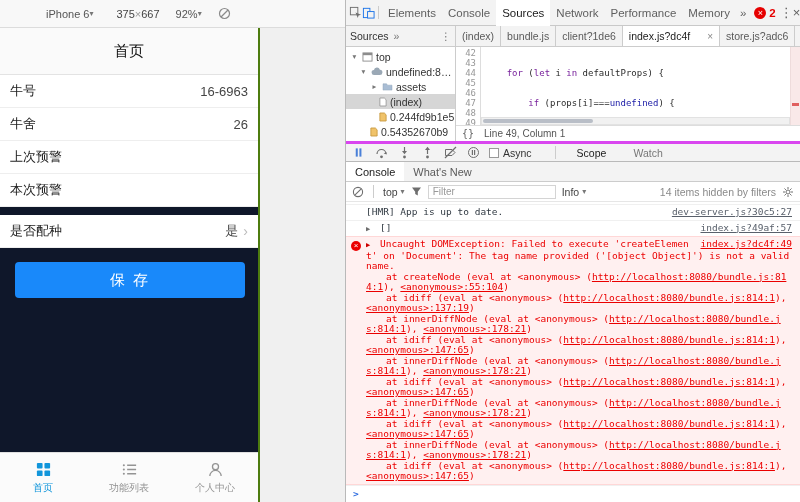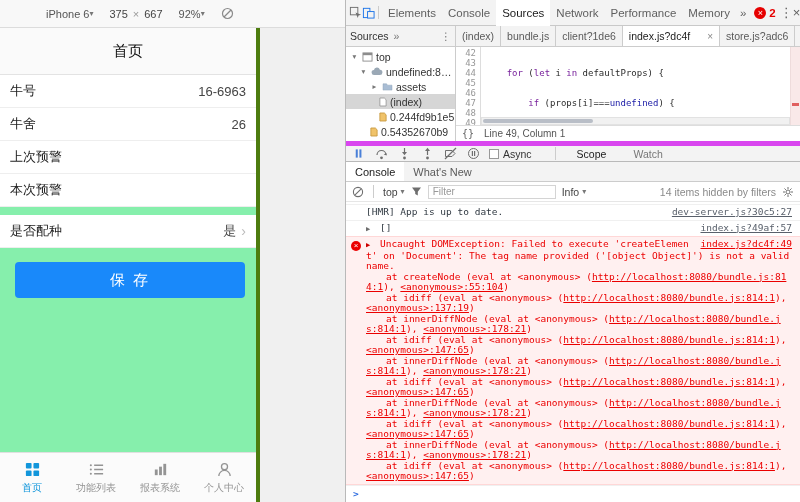--- a/index.html
+++ b/index.html
@@ -7,24 +7,24 @@
   body {font-family:"Liberation Sans",sans-serif;background:#fff;position:relative;font-size:11px;color:#333;}
   .vdiv {width:1px;height:13px;background:#ccc;margin:0 3px;flex:0 0 1px;}
   .flex-sp {flex:1;}
   svg {display:block;}
 
   
   #device-pane {position:absolute;left:0;top:0;width:345px;height:502px;background:#f0f0f0;}
   .device-toolbar {height:28px;background:#f8f8f8;border-bottom:1px solid #dcdcdc;display:flex;align-items:center;gap:16px;padding-left:46px;font-size:11px;color:#555;}
   .dt-item {display:flex;align-items:center;gap:0;}
   .caret {font-size:8px;color:#777;}
-  .dt-dims {display:flex;gap:5px;color:#444;}
+  .dt-dims {display:flex;color:#444;margin-left:7px;}
   .dt-dims .x {color:#999;}
 
-  .phone {position:absolute;left:0;top:28px;width:260px;bottom:0;background:#86efac;border-right:4px solid #4d7c0f;}
+  .phone {position:absolute;left:0;top:28px;width:260px;bottom:0;background:#0f172a;border-right:2px solid #4d7c0f;}
   .page-header {height:47px;background:#fafafa;border-bottom:1px solid #e3e3e3;display:flex;align-items:center;justify-content:center;font-size:15px;color:#111;}
   .form-row {height:33px;background:#fff;border-bottom:1px solid #eee;display:flex;align-items:center;padding:0 10px;font-size:13px;color:#222;}
   .form-row .value {margin-left:auto;color:#444;}
   .row-gap {height:8px;}
   .chev-r {color:#bbb;margin-left:5px;font-size:14px;line-height:1;}
   .save-btn {display:block;margin:14px 15px 0;width:230px;height:36px;background:#1989fa;border:none;border-radius:4px;color:#fff;font-size:15px;font-family:inherit;letter-spacing:2px;}
   .tabbar {position:absolute;left:0;bottom:0;width:100%;height:50px;background:#fbfbfb;border-top:1px solid #e0e0e0;display:flex;}
   .tab {flex:1;display:flex;flex-direction:column;align-items:center;justify-content:center;gap:3px;font-size:10px;color:#949494;}
   .tab.active {color:#1296db;}
 
@@ -62,21 +62,21 @@
   .cm-kw {color:#77209b;}
   .cm-atom {color:#1a1aa6;}
   .cm-pl {color:#2b2b2b;}
   .hscroll {position:absolute;left:25px;right:10px;bottom:0;height:8px;background:#f1f1f1;border:1px solid #e2e2e2;}
   .hthumb {position:absolute;left:1px;top:1px;width:110px;height:4px;background:#b9bec7;border-radius:2px;}
   .vscroll {position:absolute;right:0;top:0;bottom:0;width:10px;background:#f9e9e9;border-left:1px solid #eedcdc;}
   .vmark {position:absolute;left:1px;right:1px;top:56px;height:3px;background:#e06060;}
   .editor-status {height:16px;border-top:1px solid #ddd;display:flex;align-items:center;gap:10px;font-size:10px;color:#555;padding:0 6px;background:#fff;}
   .pp {color:#666;font-family:"DejaVu Sans Mono",monospace;}
 
-  .debugger-bar {position:absolute;top:141px;left:0;width:100%;height:21px;background:#f3f3f3;border-top:5px solid #d946ef;border-bottom:1px solid #b9b9b9;display:flex;align-items:center;font-size:10.5px;color:#333;padding:0 5px;gap:9px;}
+  .debugger-bar {position:absolute;top:141px;left:0;width:100%;height:21px;background:#f3f3f3;border-top:3px solid #d946ef;border-bottom:1px solid #b9b9b9;display:flex;align-items:center;font-size:10.5px;color:#333;padding:0 5px;gap:9px;}
   .dbg-icon {width:14px;height:14px;display:flex;align-items:center;justify-content:center;}
   .async-wrap {display:flex;align-items:center;gap:4px;}
   .checkbox {width:10px;height:10px;border:1px solid #999;background:#fff;display:inline-block;}
   .sect-tab {padding:0 9px;color:#222;}
   .sect-tab.dim {color:#777;}
 
   .console-drawer {position:absolute;top:162px;left:0;width:100%;bottom:0;display:flex;flex-direction:column;background:#fff;}
   .drawer-tabs {height:20px;flex:0 0 20px;background:#f3f3f3;border-bottom:1px solid #ccc;display:flex;font-size:11px;color:#5a5a5a;}
   .dtab {padding:0 9px;display:flex;align-items:center;}
   .dtab.active {background:#fff;color:#1b1b1b;}
@@ -177,32 +177,20 @@
                   <circle cx="3" cy="4.5" r="1.1" stroke="none"></circle>
                   <line x1="6.5" y1="4.5" x2="16" y2="4.5"></line>
                   <circle cx="3" cy="9" r="1.1" stroke="none"></circle>
                   <line x1="6.5" y1="9" x2="16" y2="9"></line>
                   <circle cx="3" cy="13.5" r="1.1" stroke="none"></circle>
                   <line x1="6.5" y1="13.5" x2="16" y2="13.5"></line>
                 </g>
               </svg>
           </span>
           <span>功能列表</span>
-        </div>
-        <div class="tab">
-          <span>
-            <svg width="17" height="17" viewBox="0 0 18 18">
-                <g fill="#949494">
-                  <rect x="3" y="9" width="3" height="6"></rect>
-                  <rect x="7.5" y="6" width="3" height="9"></rect>
-                  <rect x="12" y="3" width="3" height="12"></rect>
-                </g>
-              </svg>
-          </span>
-          <span>报表系统</span>
         </div>
         <div class="tab">
           <span>
             <svg width="17" height="17" viewBox="0 0 18 18">
                 <g fill="none" stroke="#949494" stroke-width="1.4">
                   <circle cx="9" cy="6" r="3.2"></circle>
                   <path d="M3 16 a6 6 0 0 1 12 0"></path>
                 </g>
               </svg>
           </span>

